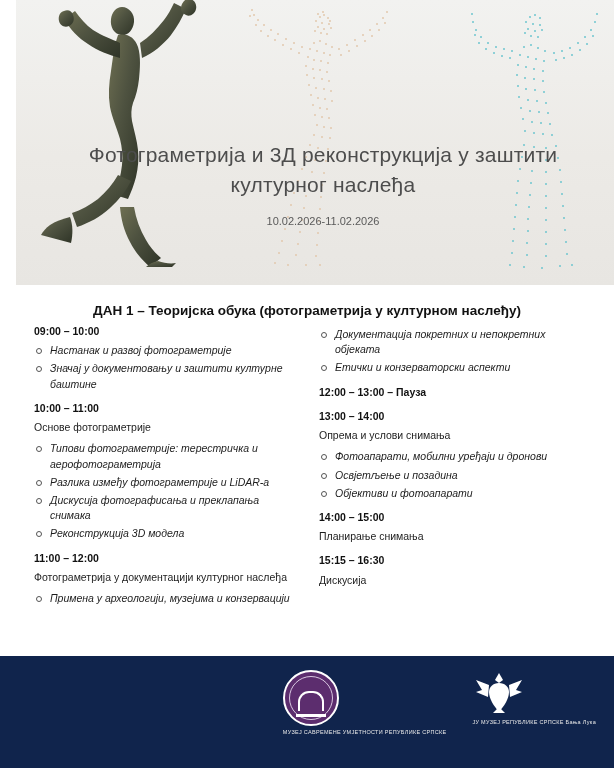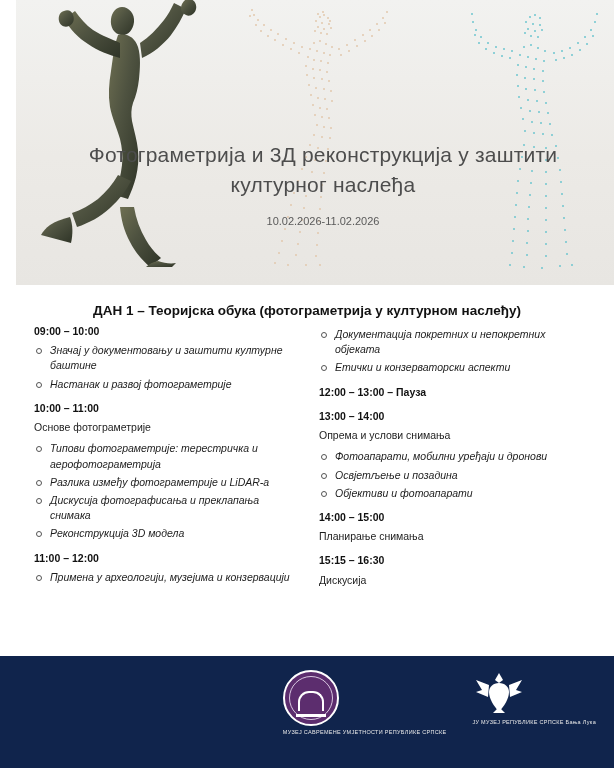--- a/index.html
+++ b/index.html
@@ -488,32 +488,33 @@
     <div class="hero-dates">10.02.2026-11.02.2026</div>
   </div>
 </div>
 
 <div class="program">
   <div class="day-title">ДАН 1 – Теоријска обука (фотограметрија у културном наслеђу)</div>
   <div class="cols">
     <div class="col" id="col-left">
         <div class="time first">09:00 – 10:00</div>
         <ul class="bul">
+          <li>Настанак и развој фотограметрије</li>
           <li>Значај у документовању и заштити културне баштине</li>
-          <li>Настанак и развој фотограметрије</li>
         </ul>
         <div class="time">10:00 – 11:00</div>
         <div class="plain">Основе фотограметрије</div>
         <ul class="bul">
           <li>Типови фотограметрије: терестричка и аерофотограметрија</li>
           <li>Разлика између фотограметрије и LiDAR-a</li>
           <li>Дискусија фотографисања и преклапања снимака</li>
           <li>Реконструкција 3D модела</li>
         </ul>
         <div class="time">11:00 – 12:00</div>
+        <div class="plain">Фотограметрија у документацији културног наслеђа</div>
         <ul class="bul">
           <li>Примена у археологији, музејима и конзервацији</li>
         </ul>
       </div>
     <div class="col" id="col-right">
         <ul class="bul">
           <li>Документација покретних и непокретних објеката</li>
           <li>Етички и конзерваторски аспекти</li>
         </ul>
         <div class="time">12:00 – 13:00 – Пауза</div>

